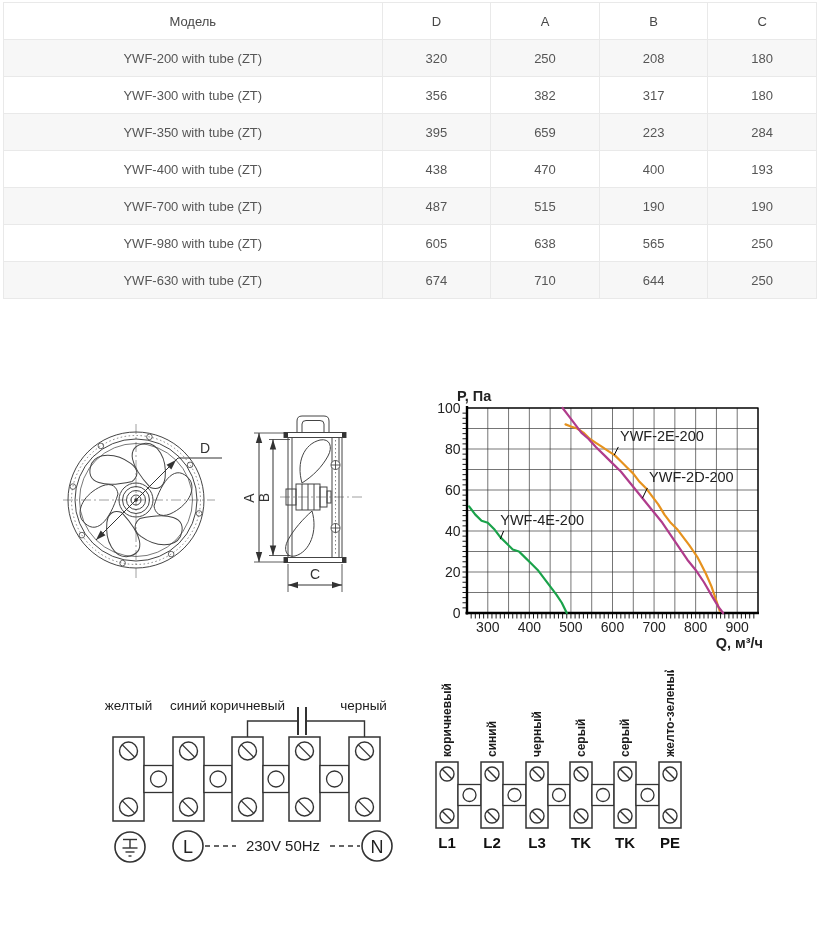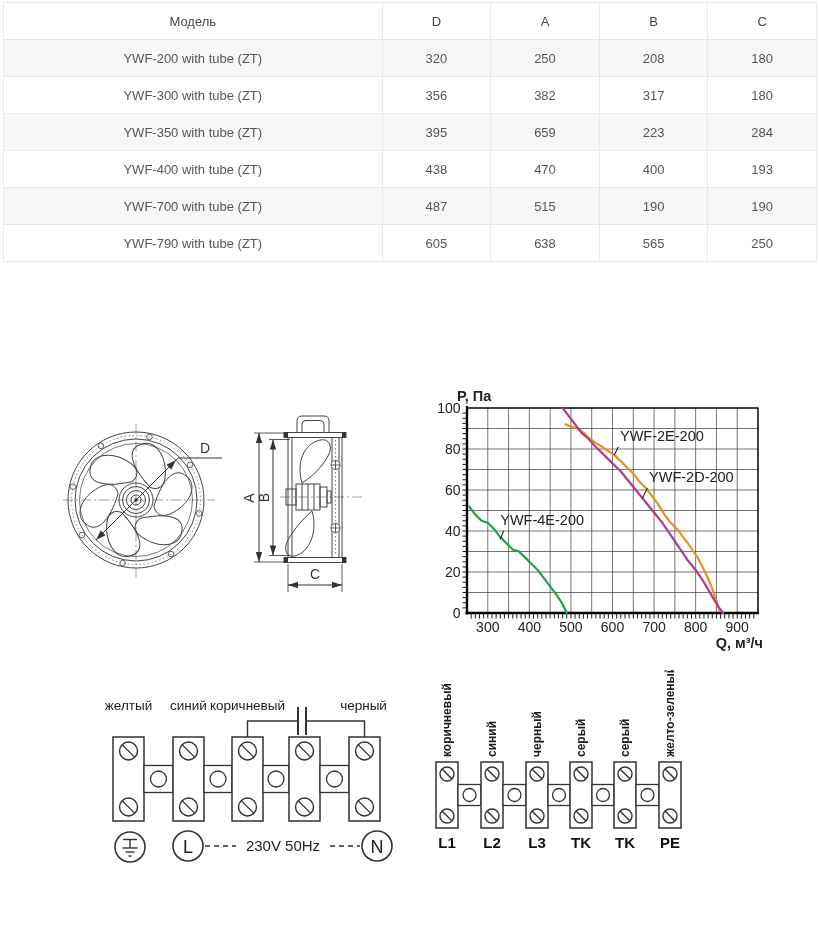--- a/index.html
+++ b/index.html
@@ -76,24 +76,31 @@
         <td>193</td>
       </tr>
       <tr>
         <td>YWF-700 with tube (ZT)</td>
         <td>487</td>
         <td>515</td>
         <td>190</td>
         <td>190</td>
       </tr>
       <tr>
-        <td>YWF-790 with tube (ZT)</td>
+        <td>YWF-980 with tube (ZT)</td>
         <td>605</td>
         <td>638</td>
         <td>565</td>
+        <td>250</td>
+      </tr>
+      <tr>
+        <td>YWF-630 with tube (ZT)</td>
+        <td>674</td>
+        <td>710</td>
+        <td>644</td>
         <td>250</td>
       </tr>
     </tbody>
 </table>
 
 <svg class="abs" style="left:55px;top:410px;" width="200" height="200" viewBox="0 0 200 200">
 
   <line x1="8" y1="90" x2="160" y2="90" stroke="#888" stroke-width="0.8" stroke-dasharray="10 3 2 3"></line>
   <line x1="81" y1="14" x2="81" y2="170" stroke="#888" stroke-width="0.8" stroke-dasharray="10 3 2 3"></line>
 

